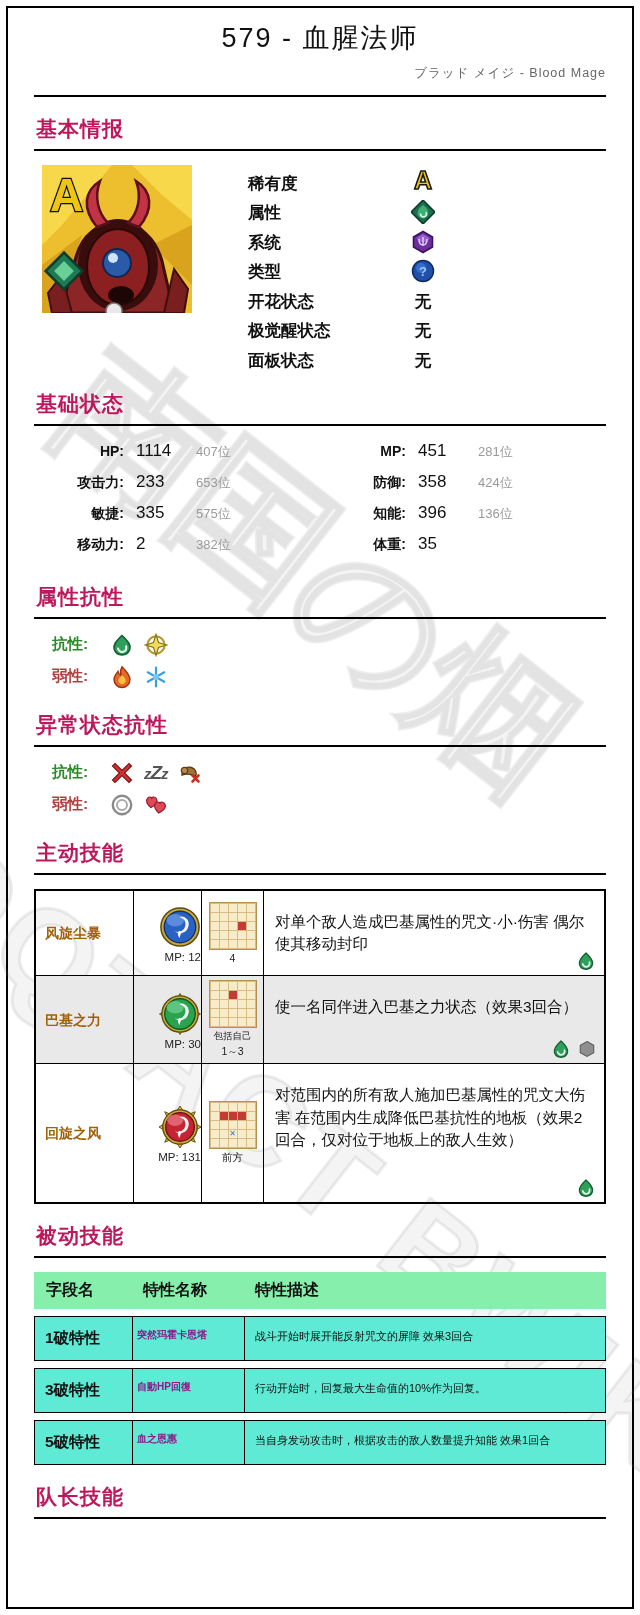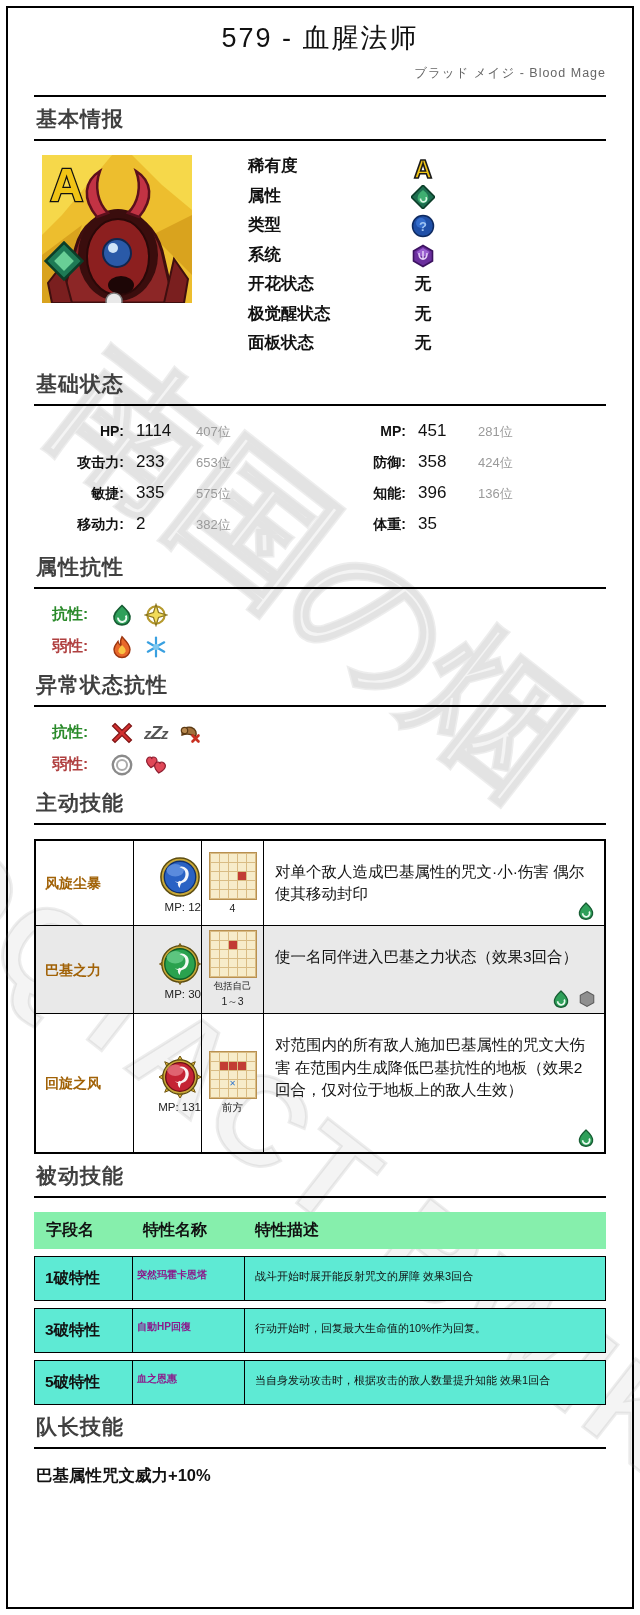--- a/index.html
+++ b/index.html
@@ -15,28 +15,28 @@
   .wm{position:absolute;z-index:0;pointer-events:none;font-weight:bold;white-space:nowrap;
       color:rgba(0,0,0,0.045);-webkit-text-stroke:3px rgba(130,130,130,0.14);}
   .wm1{top:300px;left:130px;font-size:150px;transform:rotate(38deg);transform-origin:0 0;}
   .wm2{top:800px;left:-30px;font-size:125px;transform:rotate(38deg);transform-origin:0 0;letter-spacing:6px;}
   .z{position:relative;z-index:1;}
 
   .title{text-align:center;font-size:27px;letter-spacing:2px;margin-top:4px;font-weight:500;}
   .subtitle{text-align:right;font-size:12.5px;color:#666;margin-top:9px;letter-spacing:1px;}
   .hrule{border-bottom:2px solid #000;margin-top:13px;}
 
-  h2.sec{color:#404040;font-size:21px;font-weight:bold;margin:8px 0 0 0;
+  h2.sec{color:#be185d;font-size:21px;font-weight:bold;margin:18px 0 0 0;
          padding:0 0 6px 2px;border-bottom:2px solid #000;letter-spacing:1px;}
 
   
   .basic-wrap{display:flex;margin-top:14px;}
   .portrait{width:150px;height:148px;margin-left:8px;flex:0 0 auto;}
   .info-rows{flex:1;padding-left:56px;padding-top:0;}
-  .info-row{display:flex;align-items:flex-start;height:29.5px;}
+  .info-row{display:flex;align-items:flex-end;height:29.5px;}
   .info-label{width:152px;font-weight:bold;font-size:16.5px;}
   .info-value{width:46px;display:flex;justify-content:center;align-items:center;font-weight:bold;font-size:16.5px;}
   .rarity-a{font-size:25px;font-weight:900;color:#f0c415;-webkit-text-stroke:1.6px #1a1a1a;
             text-shadow:0 0 1px #000;}
 
   
   .stats{display:grid;grid-template-columns:1fr 1fr;margin-top:15px;padding:0 4px;}
   .stat{display:flex;align-items:baseline;height:31px;}
   .stat-label{width:86px;text-align:right;font-weight:bold;font-size:14px;}
   .stat-value{min-width:52px;padding-left:12px;font-size:17px;}
@@ -131,36 +131,36 @@
           <svg width="24" height="24" viewBox="0 0 24 24">
             <g transform="translate(12,12) rotate(45)">
                 <rect x="-8.4" y="-8.4" width="16.8" height="16.8" fill="#1e6e50" stroke="#0b3d28" stroke-width="1.6"></rect>
               </g>
             <path d="M12 5 C16 8 18 11 17 14.5 A5.4 5.4 0 0 1 6.8 14.5 C6 11 8 8 12 5 Z" fill="#3fae71"></path>
             <path d="M9.5 13.5 a3 3 0 1 0 5.4 -1.4" stroke="#d8f5e4" stroke-width="1.6" fill="none"></path>
           </svg>
         </span>
       </div>
       <div class="info-row">
+        <span class="info-label">系统</span>
+        <span class="info-value">
+          <svg width="24" height="24" viewBox="0 0 24 24">
+            <polygon points="12,1.5 21.5,7 21.5,17 12,22.5 2.5,17 2.5,7" fill="#6b2f9e" stroke="#3c1260" stroke-width="1.6"></polygon>
+            <polygon points="12,4 18.5,8 16,12 8,12 5.5,8" fill="#9a5fd0"></polygon>
+            <path d="M12 7 v9 M8 9 c0 4 2 6 4 6 c2 0 4 -2 4 -6" stroke="#e3cdf6" stroke-width="1.5" fill="none"></path>
+          </svg>
+        </span>
+      </div>
+      <div class="info-row">
         <span class="info-label">类型</span>
         <span class="info-value">
           <svg width="24" height="24" viewBox="0 0 24 24">
             <circle cx="12" cy="12" r="10.5" fill="#2050a8" stroke="#0e2a60" stroke-width="1.5"></circle>
             <circle cx="10" cy="9" r="5" fill="#3a74d4" opacity="0.8"></circle>
             <text x="12" y="17" font-size="13" font-weight="bold" fill="#9fc4f2" text-anchor="middle" font-family="Liberation Sans, sans-serif">?</text>
-          </svg>
-        </span>
-      </div>
-      <div class="info-row">
-        <span class="info-label">系统</span>
-        <span class="info-value">
-          <svg width="24" height="24" viewBox="0 0 24 24">
-            <polygon points="12,1.5 21.5,7 21.5,17 12,22.5 2.5,17 2.5,7" fill="#6b2f9e" stroke="#3c1260" stroke-width="1.6"></polygon>
-            <polygon points="12,4 18.5,8 16,12 8,12 5.5,8" fill="#9a5fd0"></polygon>
-            <path d="M12 7 v9 M8 9 c0 4 2 6 4 6 c2 0 4 -2 4 -6" stroke="#e3cdf6" stroke-width="1.5" fill="none"></path>
           </svg>
         </span>
       </div>
       <div class="info-row">
         <span class="info-label">开花状态</span>
         <span class="info-value">无</span>
       </div>
       <div class="info-row">
         <span class="info-label">极觉醒状态</span>
         <span class="info-value">无</span>
@@ -483,15 +483,14 @@
     <div class="pt-name">自動HP回復</div>
     <div class="pt-desc">行动开始时，回复最大生命值的10%作为回复。</div>
   </div>
   <div class="pt-row z">
     <div class="pt-field">5破特性</div>
     <div class="pt-name">血之恩惠</div>
     <div class="pt-desc">当自身发动攻击时，根据攻击的敌人数量提升知能 效果1回合</div>
   </div>
 
   <h2 class="sec z">队长技能</h2>
-  <p class="leader-text z">巴基属性咒文威力+10%</p>
 
 </div>
 
 </body></html>

